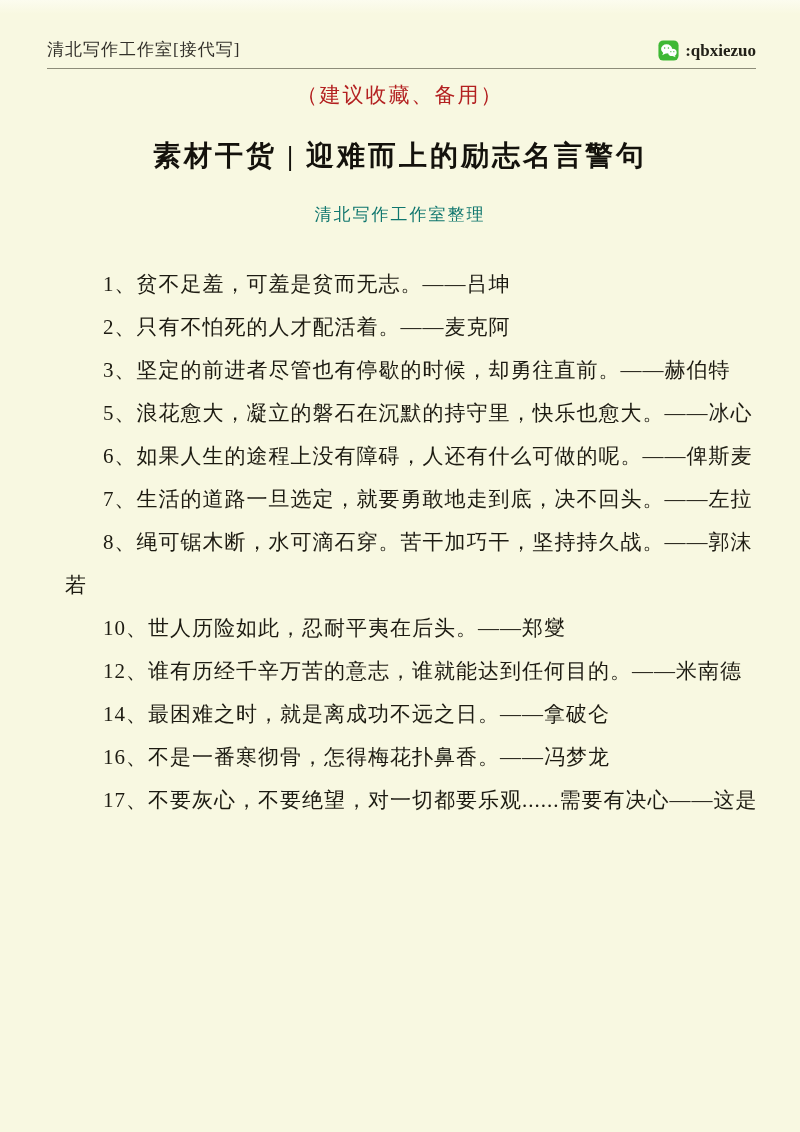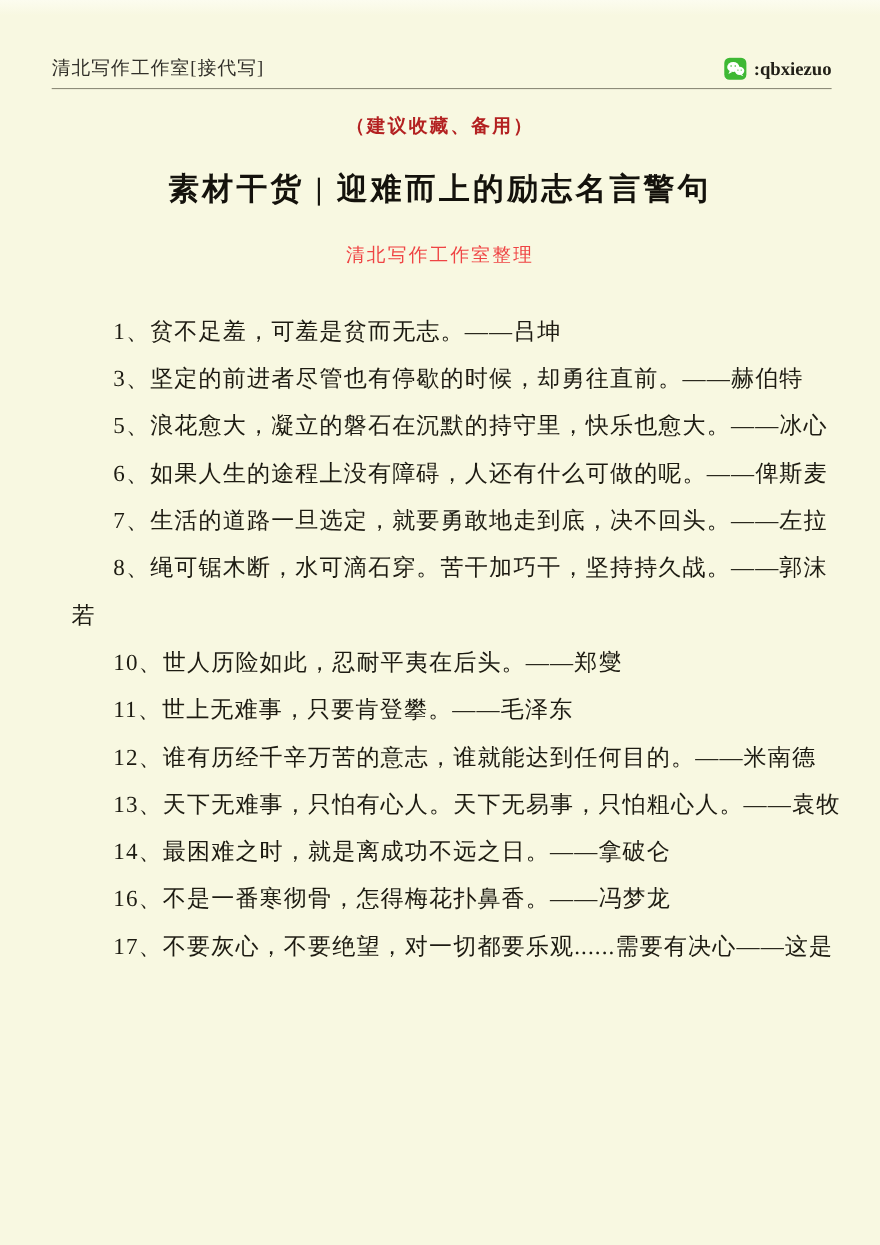--- a/index.html
+++ b/index.html
@@ -11,21 +11,21 @@
     height: 1132px;
     background: linear-gradient(#fcfcef 0px, #f8f8e1 14px, #f8f8e1 100%);
     font-family: "Liberation Serif", "DejaVu Serif", serif;
     color: #1f1d15;
     overflow: hidden;
   }
   .page {
     width: 800px;
     height: 1132px;
     box-sizing: border-box;
-    padding-top: 50px;
+    padding-top: 38px;
   }
   
   .doc-header {
     margin: 0 44px 0 47px;
     display: flex;
     justify-content: space-between;
     align-items: flex-end;
     padding-bottom: 7px;
     border-bottom: 1px solid #8d8c79;
   }
@@ -38,44 +38,44 @@
     display: flex;
     align-items: center;
     gap: 6px;
     font-size: 17px;
     font-weight: bold;
     color: #222018;
   }
   .wechat-badge svg { display: block; }
   
   .note {
-    margin-top: 22px;
+    margin-top: 12px;
     text-align: center;
-    font-size: 17px;
-    font-weight: bold;
+    font-size: 21px;
+    font-weight: normal;
     letter-spacing: 2px;
     color: #b32121;
   }
   
   .doc-title {
     margin-top: 26px;
     text-align: center;
     font-size: 28px;
     font-weight: bold;
     letter-spacing: 3px;
     color: #14120c;
     line-height: 42px;
   }
   
   .doc-subtitle {
     margin-top: 26px;
     text-align: center;
     font-size: 17px;
     letter-spacing: 2px;
-    color: #ef4444;
+    color: #0f766e;
   }
   
   .quotes {
     margin-top: 37px;
   }
   .quote {
     margin: 0 34px 0 65px;
     text-indent: 38px;
     font-size: 21px;
     line-height: 43px;
@@ -109,27 +109,26 @@
   </div>
 
   <div class="note">（建议收藏、备用）</div>
 
   <h1 class="doc-title">素材干货 | 迎难而上的励志名言警句</h1>
 
   <div class="doc-subtitle">清北写作工作室整理</div>
 
   <div class="quotes">
     <p class="quote">1、贫不足羞，可羞是贫而无志。——吕坤</p>
+    <p class="quote">2、只有不怕死的人才配活着。——麦克阿</p>
     <p class="quote">3、坚定的前进者尽管也有停歇的时候，却勇往直前。——赫伯特</p>
     <p class="quote">5、浪花愈大，凝立的磐石在沉默的持守里，快乐也愈大。——冰心</p>
     <p class="quote">6、如果人生的途程上没有障碍，人还有什么可做的呢。——俾斯麦</p>
     <p class="quote">7、生活的道路一旦选定，就要勇敢地走到底，决不回头。——左拉</p>
     <p class="quote">8、绳可锯木断，水可滴石穿。苦干加巧干，坚持持久战。——郭沫若</p>
     <p class="quote">10、世人历险如此，忍耐平夷在后头。——郑燮</p>
-    <p class="quote">11、世上无难事，只要肯登攀。——毛泽东</p>
     <p class="quote">12、谁有历经千辛万苦的意志，谁就能达到任何目的。——米南德</p>
-    <p class="quote">13、天下无难事，只怕有心人。天下无易事，只怕粗心人。——袁牧</p>
     <p class="quote">14、最困难之时，就是离成功不远之日。——拿破仑</p>
     <p class="quote">16、不是一番寒彻骨，怎得梅花扑鼻香。——冯梦龙</p>
     <p class="quote">17、不要灰心，不要绝望，对一切都要乐观......需要有决心——这是</p>
   </div>
 
 </div>
 
 </body></html>

